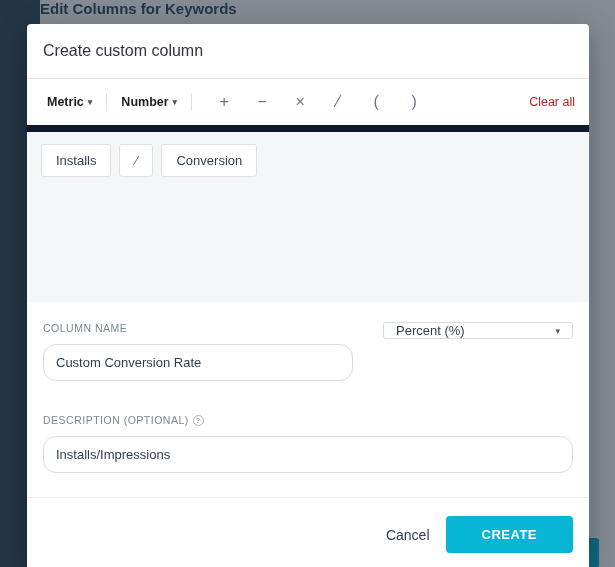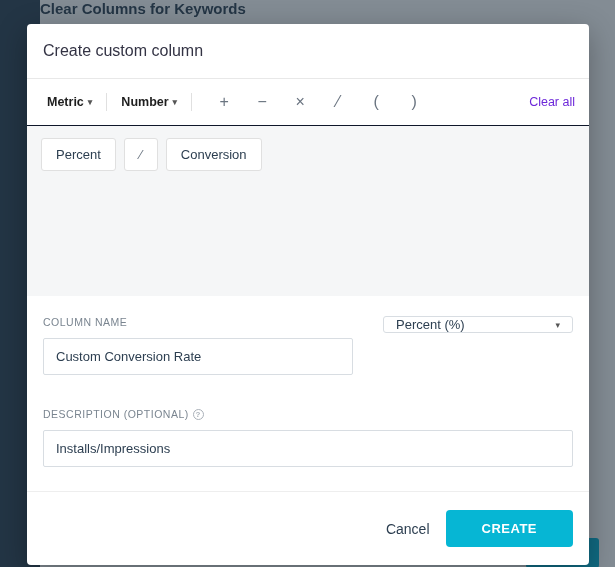--- a/index.html
+++ b/index.html
@@ -36,55 +36,55 @@
     position: absolute; left: 27px; top: 24px; width: 562px;
     background: #fff; border-radius: 4px; box-shadow: 0 8px 30px rgba(0,0,0,0.3);
     display: flex; flex-direction: column;
   }
   .modal-header {
     padding: 18px 16px 18px 16px; border-bottom: 1px solid #e8e8e8;
   }
   .modal-title { font-size: 16px; color: #334; font-weight: 500; }
   .toolbar {
     display: flex; align-items: center; padding: 12px 14px;
-    border-bottom: 1px solid #0f172a; gap: 0;
+    border-bottom: 7px solid #0f172a; gap: 0;
   }
   .tb-dd {
     display: flex; align-items: center; gap: 4px; font-size: 12.5px;
     font-weight: 600; color: #1e1e1e; cursor: pointer; padding: 4px 6px;
   }
   .tb-sep { width: 1px; height: 18px; background: #e0e0e0; margin: 0 8px; }
   .tb-ops { display: flex; gap: 18px; margin-left: 14px; }
   .tb-op {
     width: 20px; height: 20px; display: flex; align-items: center; justify-content: center;
     color: #6a7480; cursor: pointer; font-size: 16px;
   }
   .tb-clear {
-    margin-left: auto; color: #6d28d9; font-size: 12.5px; cursor: pointer;
+    margin-left: auto; color: #b91c1c; font-size: 12.5px; cursor: pointer;
   }
   .canvas {
     background: #f5f6f7; min-height: 170px; padding: 12px 14px;
     display: flex; gap: 8px; align-items: flex-start;
   }
   .chip, .chip-op {
     background: #fff; border: 1px solid #e0e0e0; border-radius: 3px;
     padding: 8px 14px; font-size: 13px; color: #2c3e50;
     display: flex; align-items: center; justify-content: center;
   }
   .chip-op { width: 34px; padding: 8px 0; color: #6a7480; }
   .form-area { padding: 20px 16px 24px 16px; border-bottom: 1px solid #eee; }
   .form-row { display: flex; gap: 30px; justify-content: flex-end; }
   .form-col { flex: 1; display: flex; flex-direction: column; }
   .form-col.narrow { flex: 0 0 190px; }
   .form-label {
     font-size: 10.5px; letter-spacing: 0.5px; color: #7a8590;
     margin-bottom: 10px; text-transform: uppercase; display: flex; align-items: center; gap: 4px;
   }
   .text-input {
-    border: 1px solid #d8dde2; border-radius: 2px; padding: 10px 12px;
+    border: 1px solid #d8dde2; border-radius: 13px; padding: 10px 12px;
     font-size: 13px; color: #2c3e50; width: 100%; outline: none;
   }
   .select-wrap {
     position: relative;
   }
   .select-display {
     border: 1px solid #d8dde2; border-radius: 3px; padding: 0 12px;
     font-size: 13px; color: #2c3e50; width: 100%; background: #fff;
     display: flex; align-items: center; justify-content: space-between; cursor: pointer;
   }
@@ -106,21 +106,21 @@
     padding: 11px 36px; font-size: 13px; font-weight: 700; letter-spacing: 0.5px;
     cursor: pointer;
   }
   .chev { font-size: 9px; color: #555; }
 </style>
 </head>
 <body>
 
 <div class="backdrop">
   <div class="bg-panel">
-    <div class="bg-title">Clear Columns for Keywords</div>
+    <div class="bg-title">Edit Columns for Keywords</div>
     <div class="bg-bottom">
       <span class="bg-preset">Save as preset</span>
       <div class="bg-actions">
         <span class="bg-cancel">Cancel</span>
         <span class="bg-apply">APPLY</span>
       </div>
     </div>
   </div>
 
   <div class="overlay"></div>
@@ -146,21 +146,21 @@
         <div class="tb-op">−</div>
         <div class="tb-op">×</div>
         <div class="tb-op">⁄</div>
         <div class="tb-op">(</div>
         <div class="tb-op">)</div>
       </div>
       <div class="tb-clear">Clear all</div>
     </div>
 
     <div class="canvas">
-      <div class="chip">Percent</div>
+      <div class="chip">Installs</div>
       <div class="chip-op">⁄</div>
       <div class="chip">Conversion</div>
     </div>
 
     <div class="form-area">
       <div class="form-row">
         <div class="form-col">
           <div class="form-label">COLUMN NAME</div>
           <input class="text-input" type="text" value="Custom Conversion Rate" style="">
         </div>

